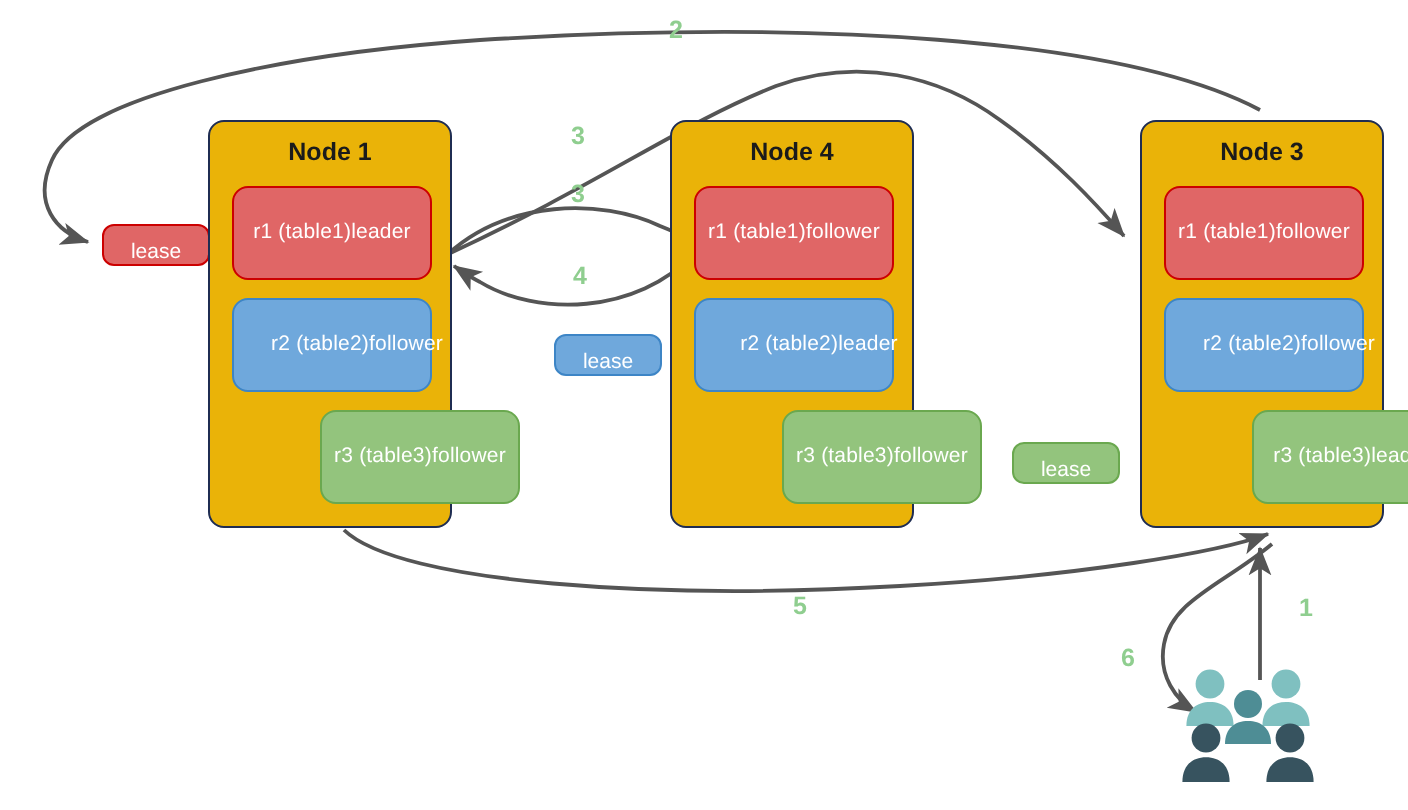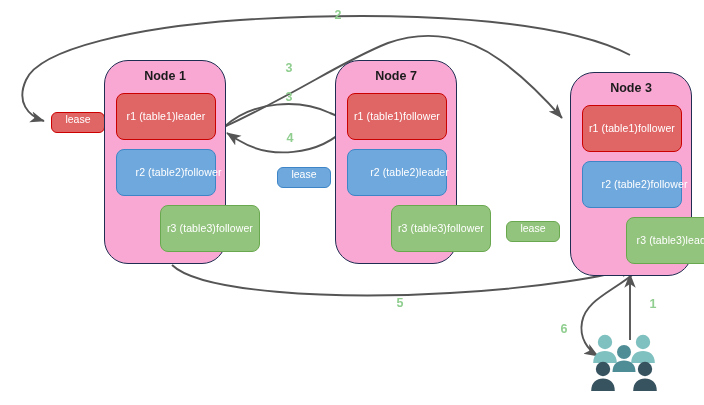--- a/index.html
+++ b/index.html
@@ -24,22 +24,22 @@
     top: 0;
     width: 704px;
     height: 405px;
     pointer-events: none;
   }
 
   
   .node-box {
     position: absolute;
     border: 1.6px solid #1f2d52;
-    border-radius: 24px;
-    background: #f9a8d4;
+    border-radius: 8px;
+    background: #eab308;
     box-sizing: border-box;
   }
   .node-title {
     position: absolute;
     left: 0;
     right: 0;
     top: 8px;
     text-align: center;
     font-size: 12.5px;
     font-weight: bold;
@@ -66,21 +66,21 @@
   .rep-red   { background: #e06666; border: 1.6px solid #cc0000; }
   .rep-blue  { background: #6fa8dc; border: 1.6px solid #3d85c6; padding-left: 25px; }
   .rep-green { background: #93c47d; border: 1.6px solid #6aa84f; margin-left: 44px; }
 
   
   .lease {
     position: absolute;
     border-radius: 6px;
     box-sizing: border-box;
     display: flex;
-    align-items: flex-start;
+    align-items: flex-end;
     justify-content: center;
     color: #ffffff;
     font-size: 10.5px;
     height: 21px;
   }
   .lease-red   { background: #e06666; border: 1.5px solid #cc0000; }
   .lease-blue  { background: #6fa8dc; border: 1.5px solid #3d85c6; }
   .lease-green { background: #93c47d; border: 1.5px solid #6aa84f; }
 
   
@@ -158,36 +158,36 @@
       <span class="r-line">r2 (table2)</span>
       <span class="r-line">follower</span>
     </div>
     <div class="replica rep-green" style="left:11px; top:144px; width:100px; height:47px;">
       <span class="r-line">r3 (table3)</span>
       <span class="r-line">follower</span>
     </div>
   </div>
 
   <div class="node-box" style="left:335px; top:60px; width:122px; height:204px;">
-    <div class="node-title">Node 7</div>
+    <div class="node-title">Node 4</div>
     <div class="replica rep-red" style="left:11px; top:32px; width:100px; height:47px;">
       <span class="r-line">r1 (table1)</span>
       <span class="r-line">follower</span>
     </div>
     <div class="replica rep-blue" style="left:11px; top:88px; width:100px; height:47px;">
       <span class="r-line">r2 (table2)</span>
       <span class="r-line">leader</span>
     </div>
     <div class="replica rep-green" style="left:11px; top:144px; width:100px; height:47px;">
       <span class="r-line">r3 (table3)</span>
       <span class="r-line">follower</span>
     </div>
   </div>
 
-  <div class="node-box" style="left:570px; top:72px; width:122px; height:204px;">
+  <div class="node-box" style="left:570px; top:60px; width:122px; height:204px;">
     <div class="node-title">Node 3</div>
     <div class="replica rep-red" style="left:11px; top:32px; width:100px; height:47px;">
       <span class="r-line">r1 (table1)</span>
       <span class="r-line">follower</span>
     </div>
     <div class="replica rep-blue" style="left:11px; top:88px; width:100px; height:47px;">
       <span class="r-line">r2 (table2)</span>
       <span class="r-line">follower</span>
     </div>
     <div class="replica rep-green" style="left:11px; top:144px; width:100px; height:47px;">

